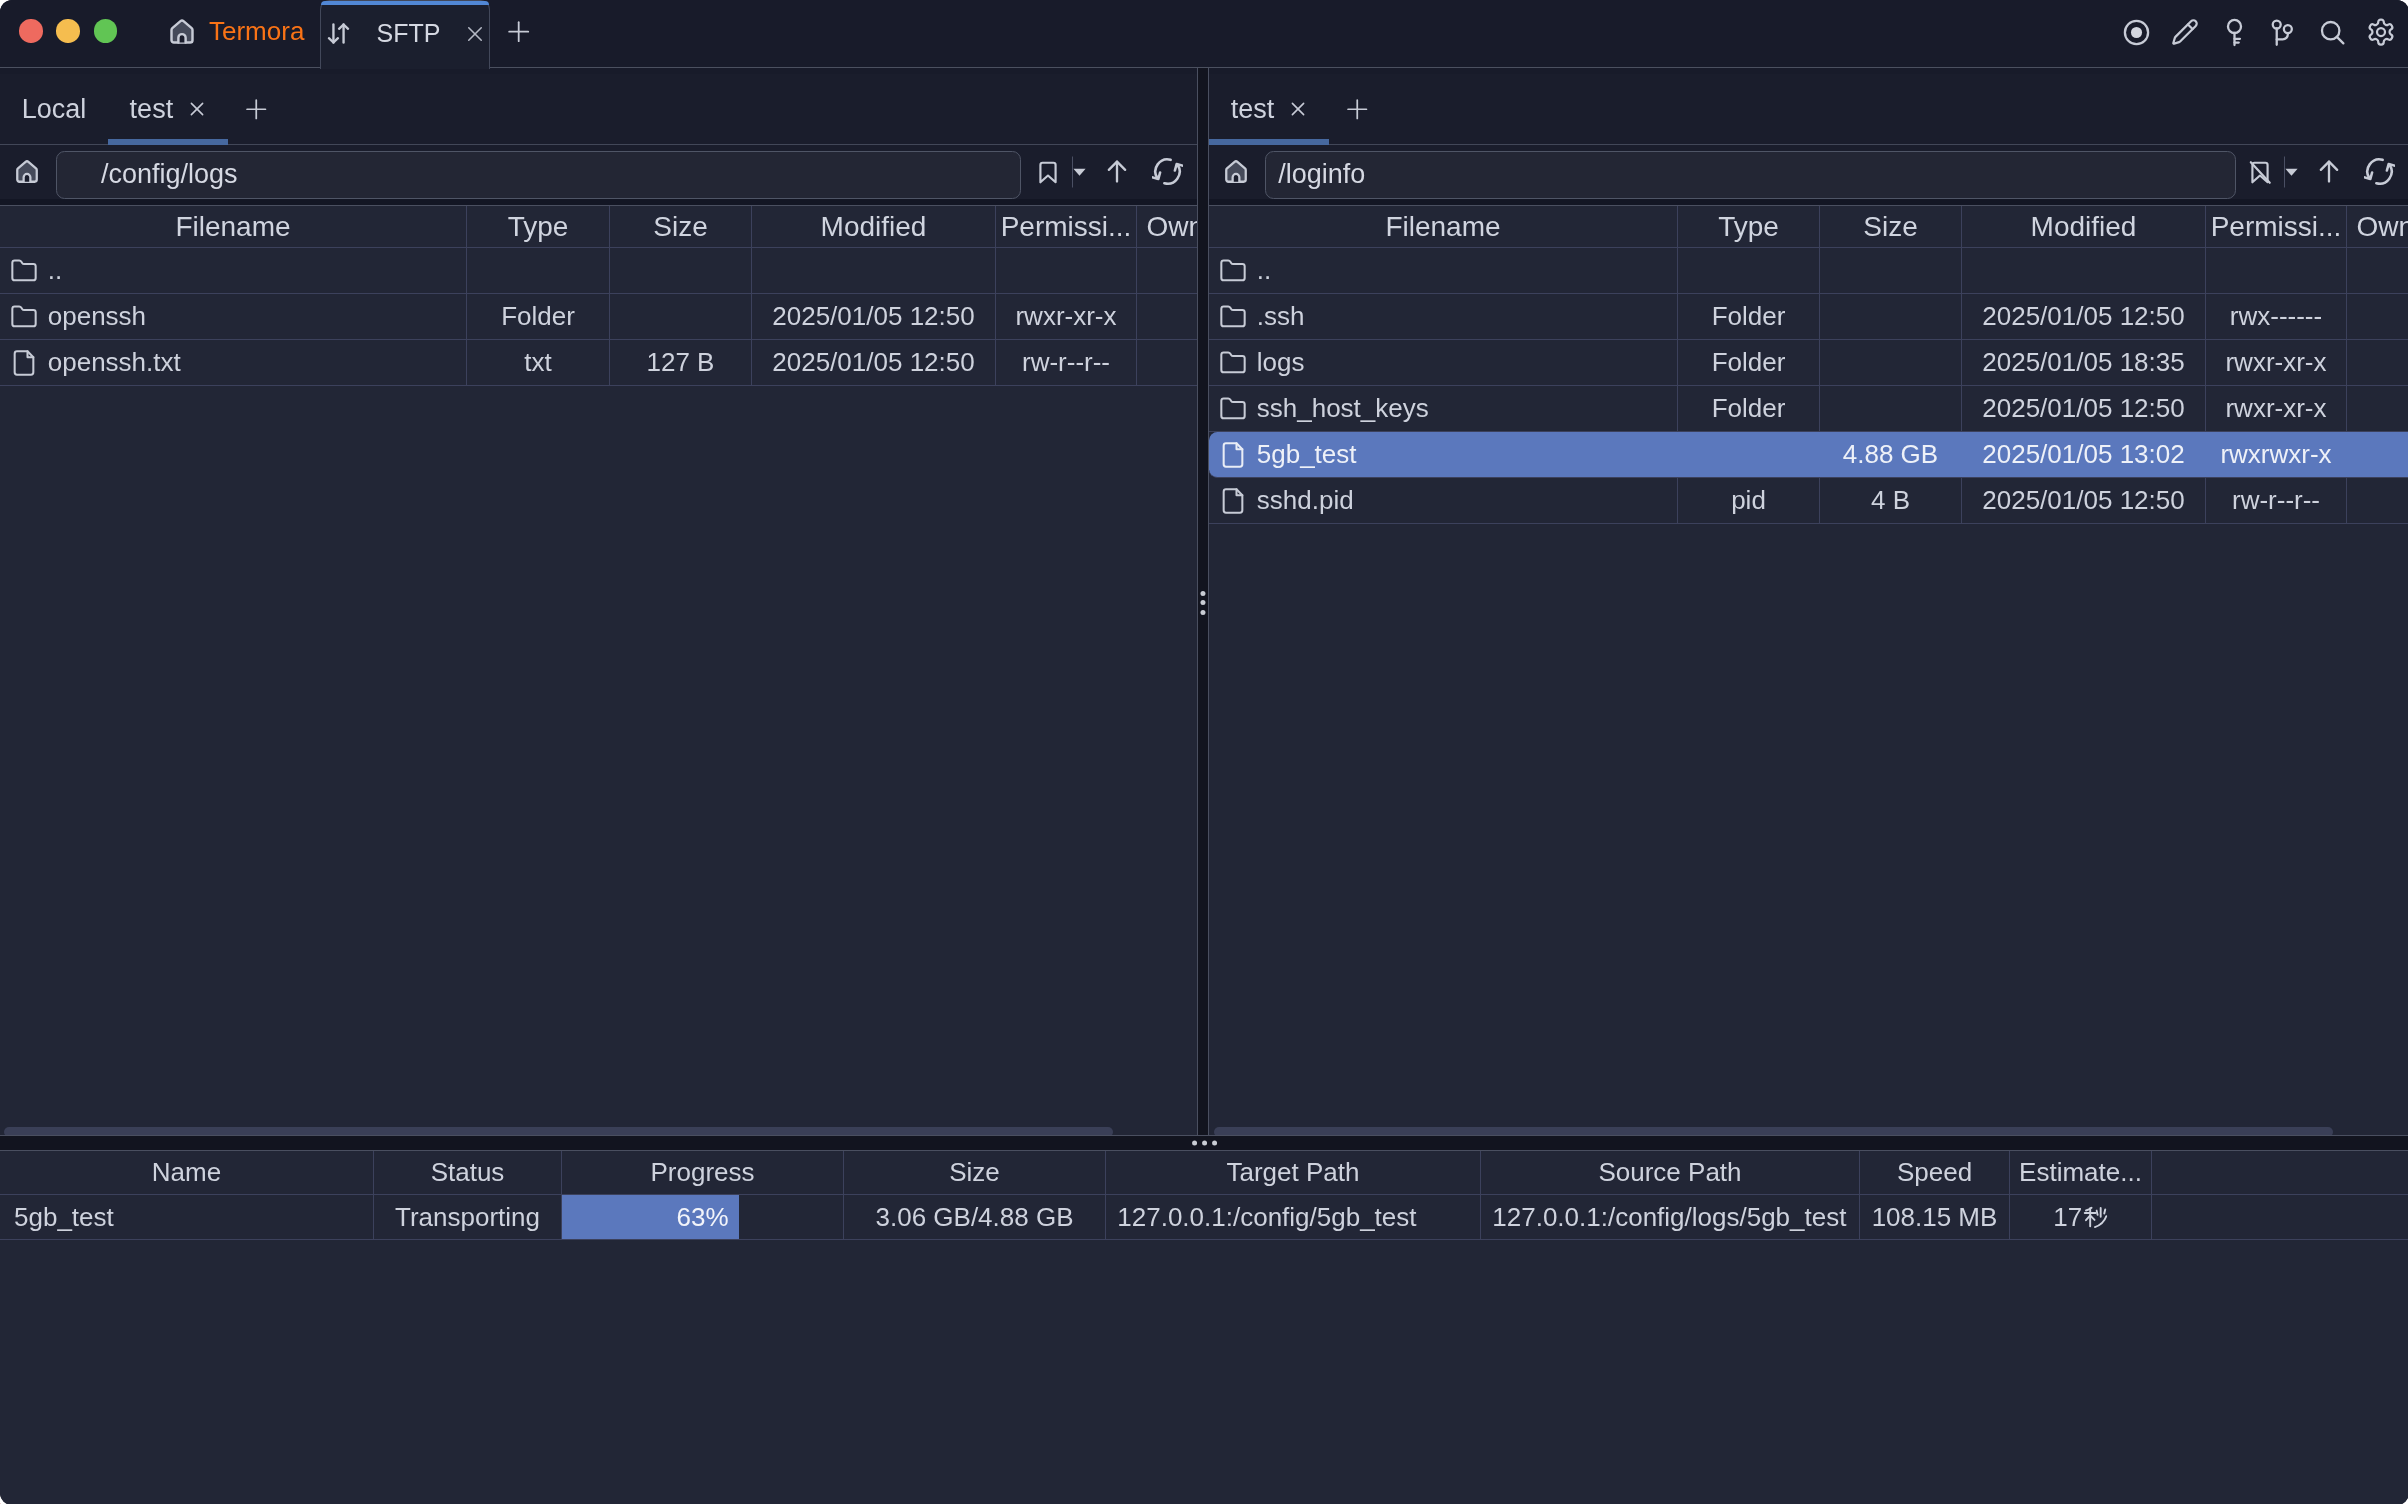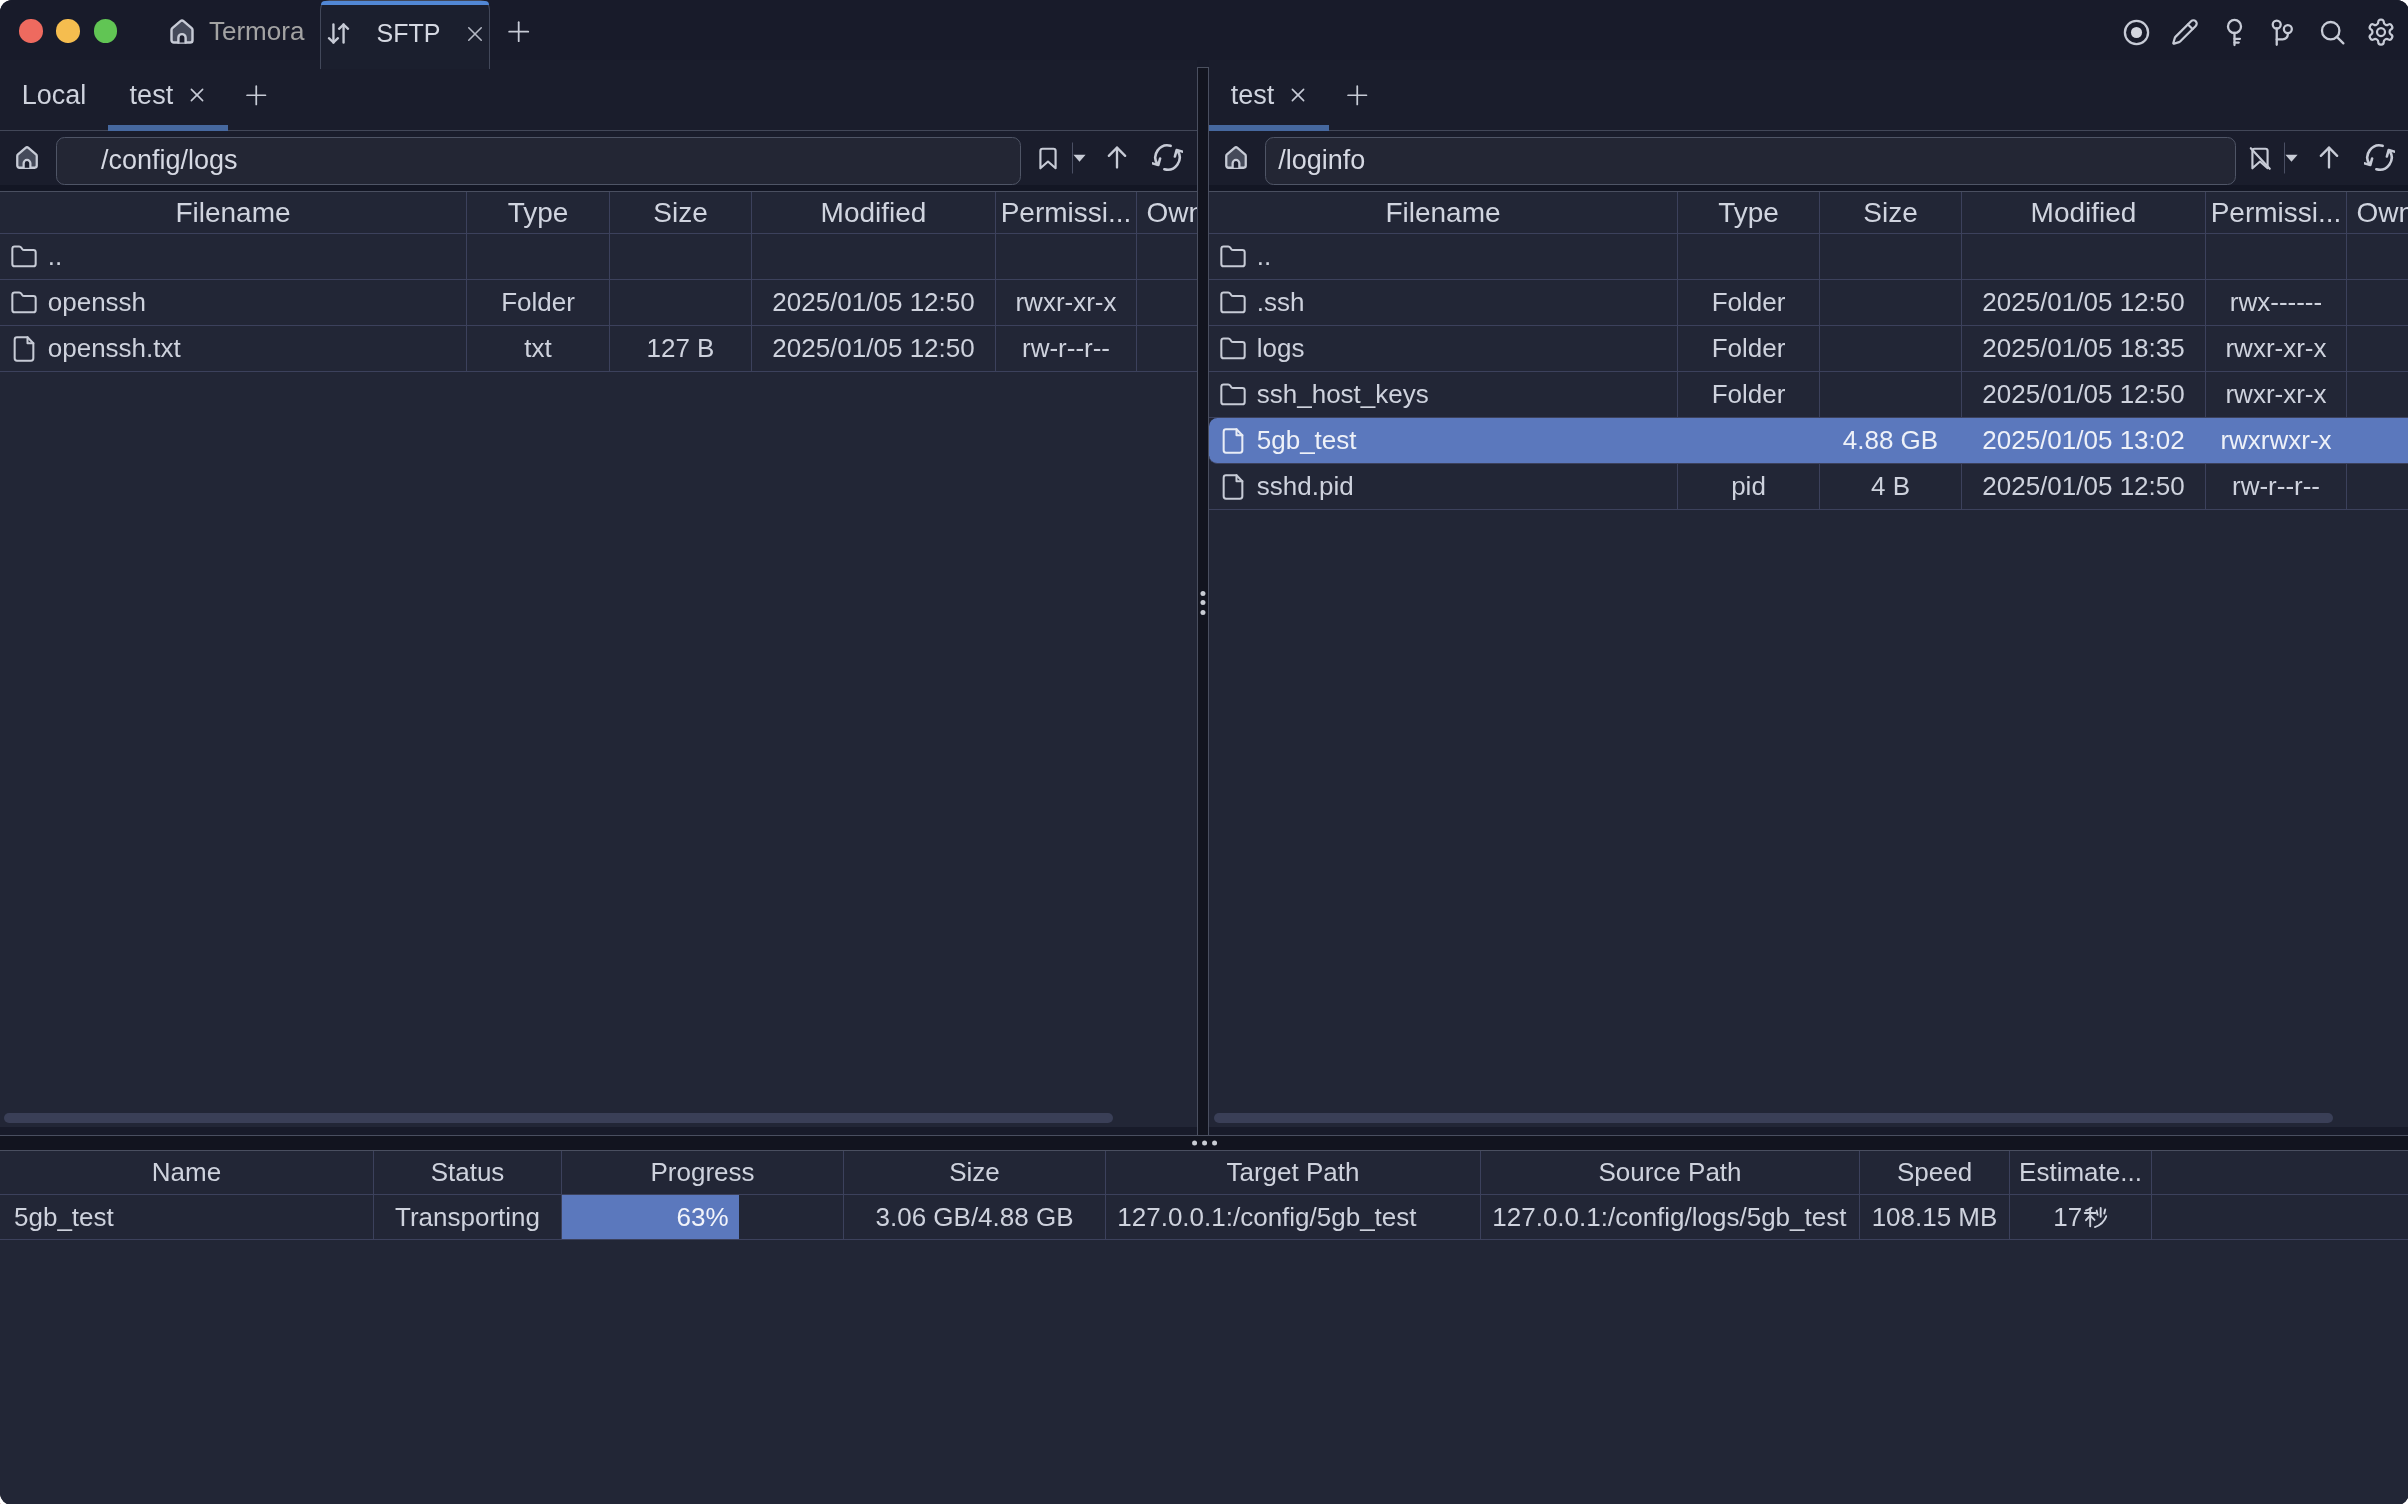--- a/index.html
+++ b/index.html
@@ -8,32 +8,32 @@
   .corner-art { position:absolute; left:-6.6px; top:1485px; width:26px; height:26px; border:5.6px solid #a41a1a; border-radius:50%; z-index:0; }
   .window { position:absolute; inset:0; background:#181b2a; border-radius:12.2px; overflow:hidden; z-index:1; color:#d2d6e0; font-size:26px; }
 
   
   .titlebar { position:absolute; top:0; left:0; right:0; height:68px; background:#181b2a; }
   .titlebar::after { content:""; position:absolute; left:0; right:0; bottom:0; height:1.3px; background:#4b505f; }
   .traffic { position:absolute; top:19.3px; left:19.3px; display:flex; gap:13.7px; }
   .traffic span { width:23.5px; height:23.5px; border-radius:50%; display:block; }
   .t-red { background:#ee6a5f; } .t-yellow { background:#f5bd4f; } .t-green { background:#61c554; }
 
-  .apptab { position:absolute; left:151px; top:0; height:68px; display:flex; align-items:center; gap:13px; padding:0 17px 4.7px; color:#a3a3a3; font-size:26px; }
+  .apptab { position:absolute; left:151px; top:0; height:68px; display:flex; align-items:center; gap:13px; padding:0 17px 4.7px; color:#f97316; font-size:26px; }
   .sftptab { position:absolute; left:320px; top:0; width:170px; height:69px; background:#1b1f2e; border:1.3px solid #42485a; border-bottom:none; border-radius:9.4px 9.4px 0 0; z-index:2; display:flex; align-items:center; justify-content:center; gap:25px; padding-bottom:2.8px; font-size:25px; color:#d5d8e2; }
   .sftptab::before { content:""; position:absolute; top:0; left:0; right:0; height:3.8px; background:#5187d5; border-radius:8.5px 8.5px 0 0; }
   .titlebar-plus { position:absolute; left:505px; top:0; height:68px; width:28px; display:flex; align-items:center; justify-content:center; padding-bottom:4.7px; }
   .title-actions { position:absolute; right:13px; top:0; height:68px; display:flex; align-items:center; gap:19px; padding-bottom:3.8px; }
   .title-actions .tbtn { width:30px; height:30px; display:flex; align-items:center; justify-content:center; }
 
   .icon { stroke:#c7cbd6; fill:none; stroke-width:1.9; stroke-linecap:round; stroke-linejoin:round; display:block; }
   svg { display:block; }
 
   
-  .pane { position:absolute; top:60px; height:1067px; background:#1a1d2c; }
+  .pane { position:absolute; top:74px; height:1067px; background:#1a1d2c; }
   .pane-left  { left:0; width:1197px; }
   .pane-right { left:1209px; width:1200px; }
   .vsplit { position:absolute; top:68px; left:1197px; width:12.2px; height:1067px; background:#12141f; border-left:1.4px solid #4a4f60; border-right:1.4px solid #4a4f60; }
   .vsplit .dots { position:absolute; left:50%; top:523px; transform:translateX(-50%); display:flex; flex-direction:column; gap:4.3px; }
   .vsplit .dots i, .hsplit .dots i { width:5.1px; height:5.1px; border-radius:50%; background:#c9ccd4; display:block; }
 
   .ptabs { position:absolute; top:0; left:0; right:0; height:71px; border-bottom:1.3px solid #424758; display:flex; align-items:stretch; }
   .ptab { position:relative; display:flex; align-items:center; justify-content:center; gap:15px; padding:0 21.7px; color:#ced2dd; font-size:27px; }
   .ptab.active::after { content:""; position:absolute; left:0; right:0; bottom:-1.1px; height:6.4px; background:#46689f; }
   .ptab .closex { display:flex; align-items:center; }

